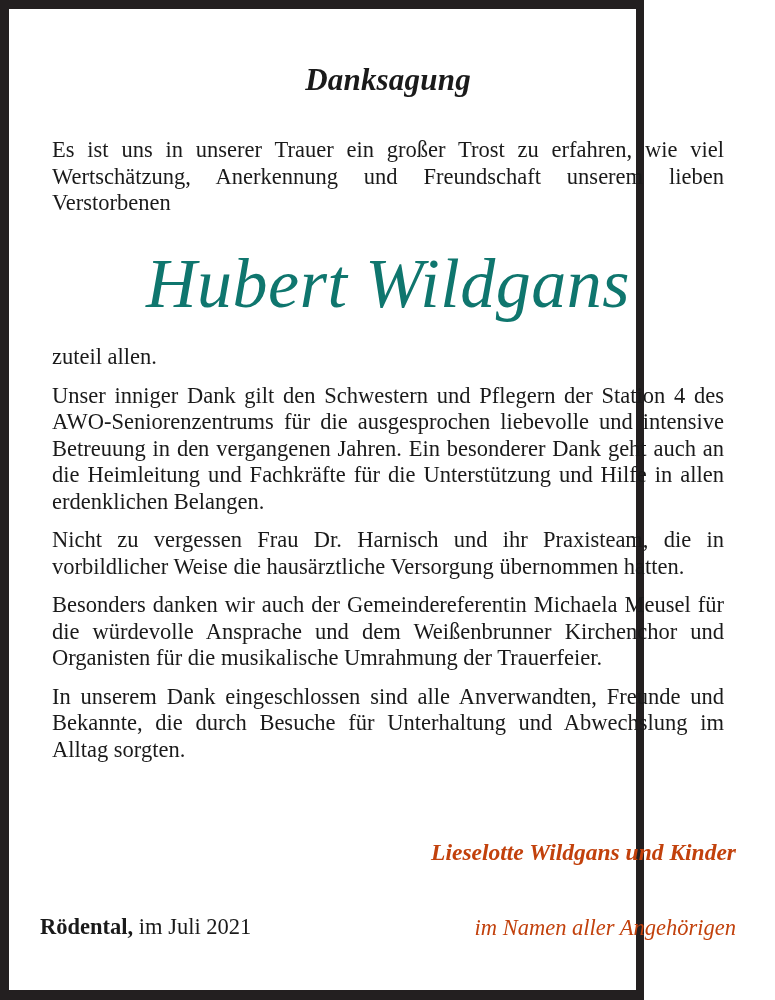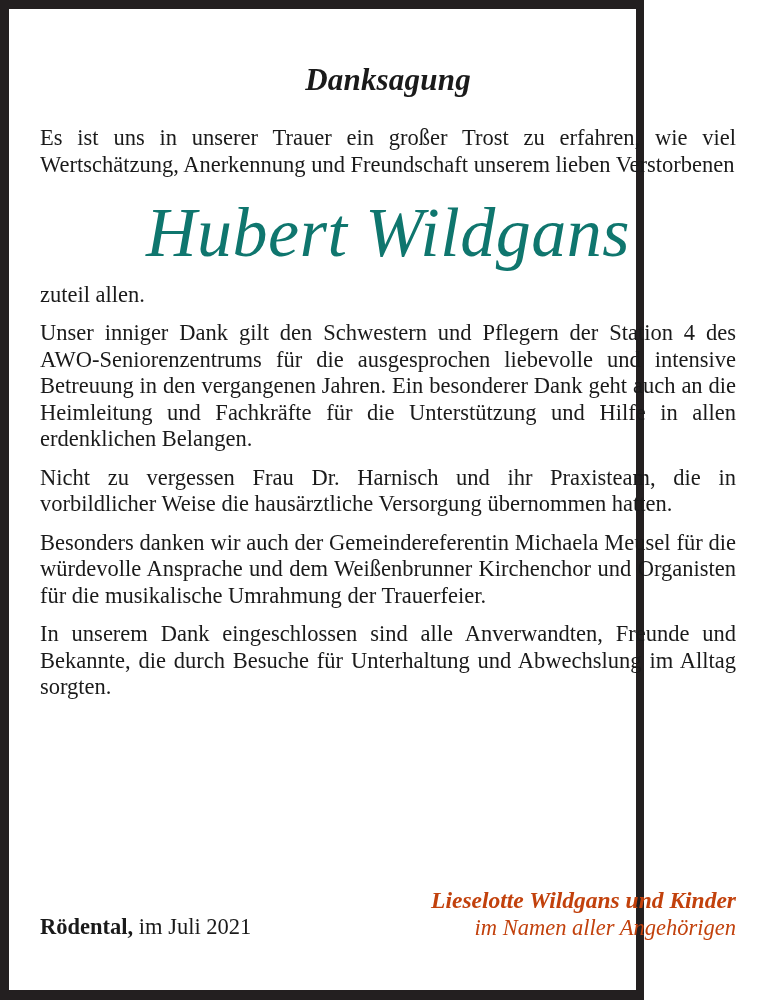--- a/index.html
+++ b/index.html
@@ -46,21 +46,21 @@
     font-size: 31px;
     line-height: 1;
     color: #1a1a1a;
     margin: 0;
     padding-top: 55px;
     letter-spacing: 0.2px;
   }
 
   
   .para {
-    margin: 0;
+    margin: 12px;
     font-size: 22.5px;
     line-height: 26.5px;
     color: #1a1a1a;
     text-align: justify;
     text-justify: inter-word;
     -webkit-hyphens: none;
     hyphens: none;
   }
   .para.first-block { padding-top: 30px; }
   .para.tight      { text-align: left; }
@@ -111,20 +111,21 @@
     font-size: 23.5px;
     line-height: 28px;
     white-space: nowrap;
   }
   .mourners .mourner-subtitle {
     font-weight: normal;
     font-style: italic;
     font-size: 22.5px;
     line-height: 27px;
     white-space: nowrap;
+    margin-top: 48px;
   }
 </style>
 </head>
 <body>
 
 <div id="notice-card">
   <div id="notice-body">
 
     <h1 class="notice-title">Danksagung</h1>
 

